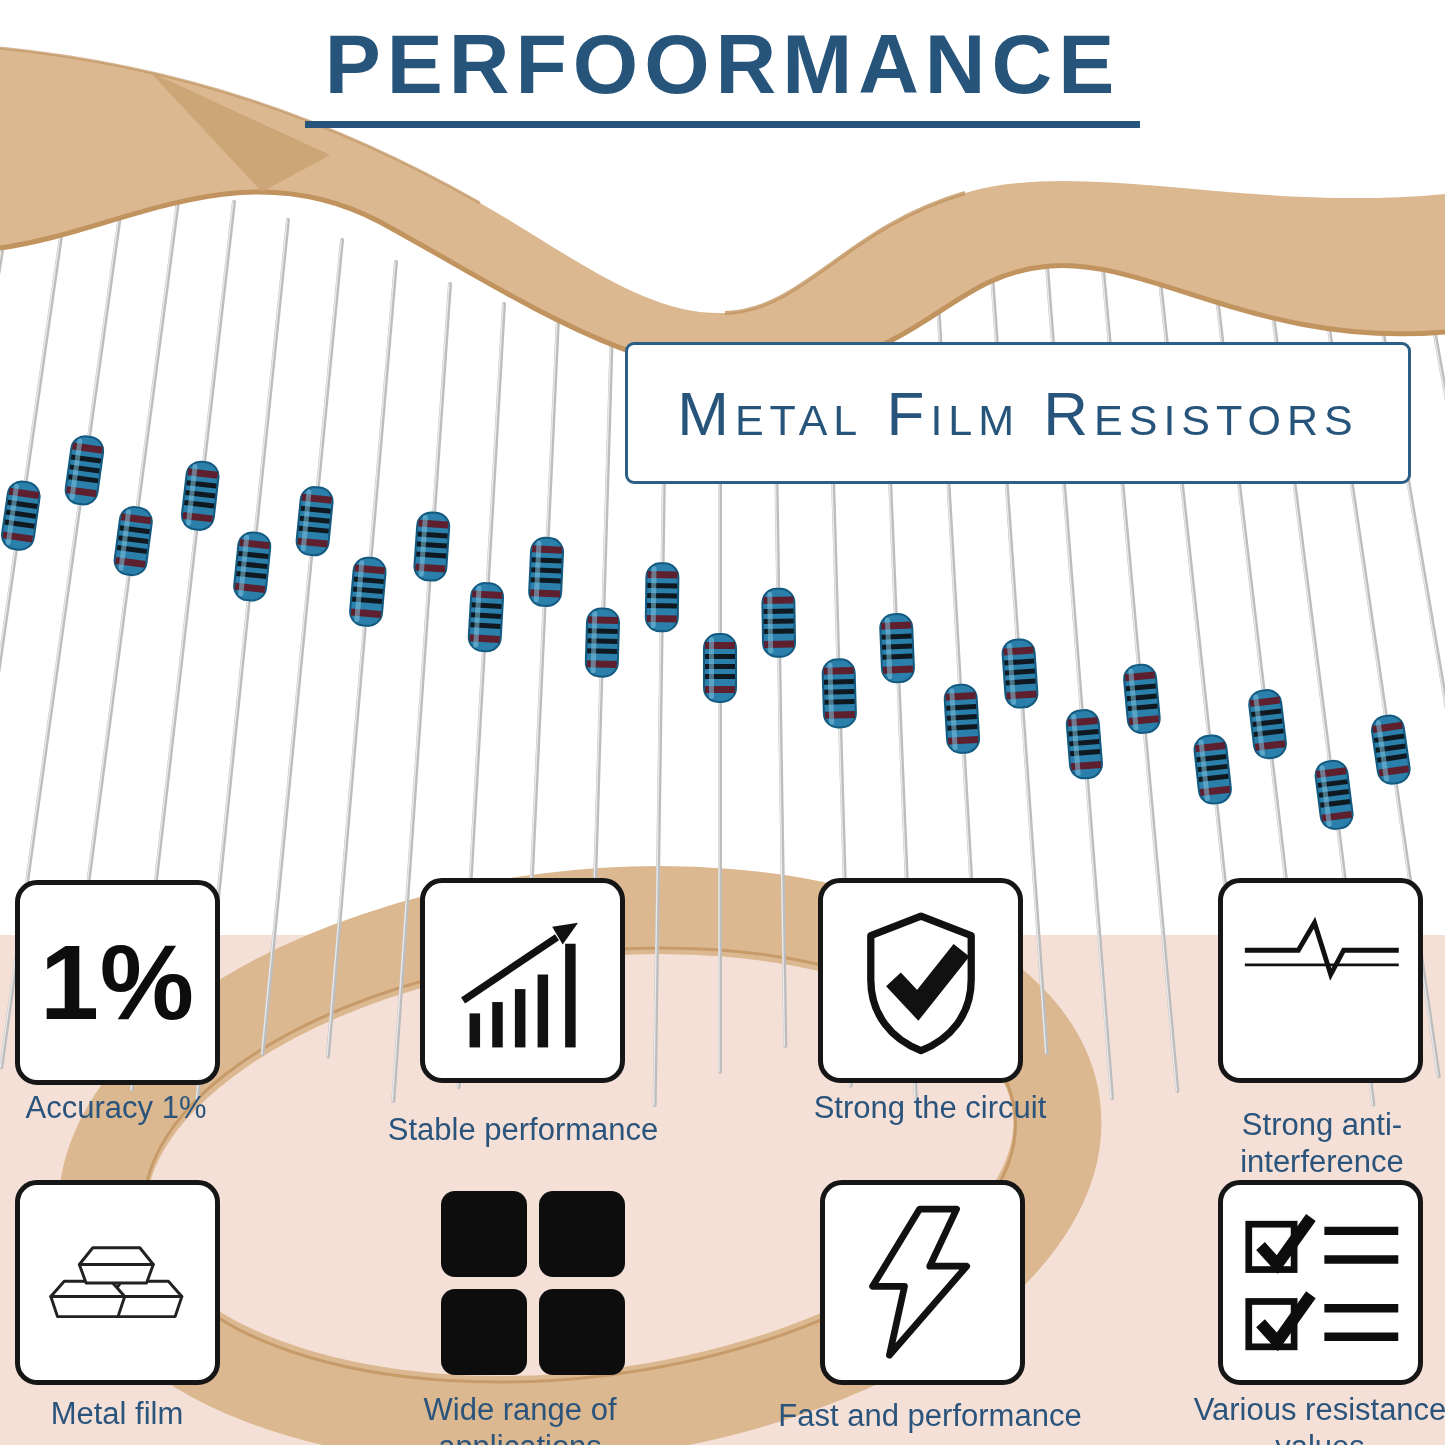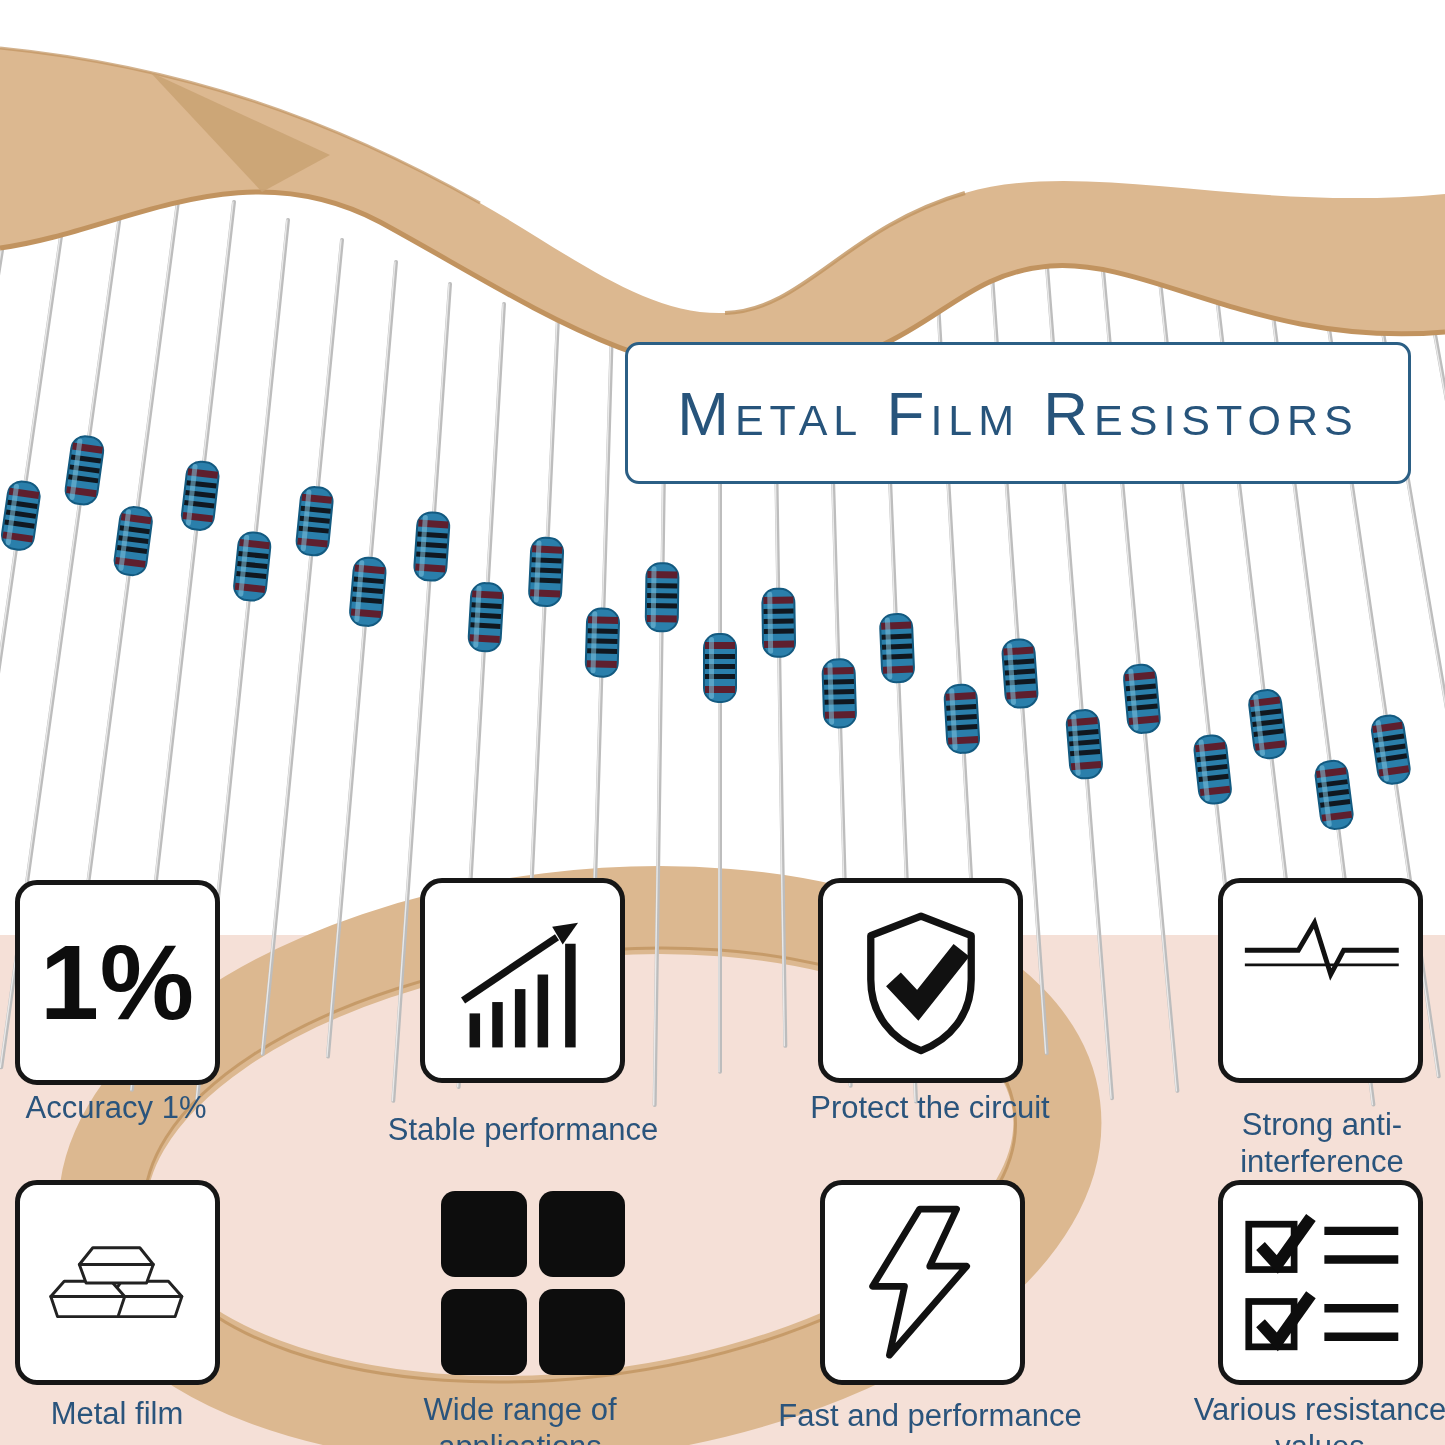--- a/index.html
+++ b/index.html
@@ -9,21 +9,21 @@
   }
   .pink-band{position:absolute;left:0;top:935px;width:1445px;height:510px;background:#f5e0d7;}
   #photo{position:absolute;left:0;top:0;width:1445px;height:1445px;}
   .title-wrap{position:absolute;top:16px;left:0;width:100%;text-align:center;z-index:5;}
   .title-wrap span{
     display:inline-block;font-size:84px;font-weight:800;letter-spacing:6px;color:#27547b;
     border-bottom:7px solid #27547b;padding:0 20px 8px 20px;
   }
   .label-box{
     position:absolute;left:625px;top:342px;width:780px;height:136px;background:#ffffff;
-    border:3px solid #2b5f85;border-radius:14px;display:flex;align-items:center;justify-content:center;z-index:5;
+    border:3px solid #2b5f85;border-radius:9px;display:flex;align-items:center;justify-content:center;z-index:5;
   }
   .label-box span{
     font-variant:small-caps;font-size:62px;letter-spacing:6px;color:#27547b;font-weight:500;white-space:nowrap;
   }
   .icon-box{
     position:absolute;width:205px;height:205px;background:#ffffff;border:5px solid #161616;
     border-radius:22px;box-sizing:border-box;display:flex;align-items:center;justify-content:center;z-index:6;
   }
   .icon-box.borderless{border:none;background:transparent;}
   .one-percent{font-size:106px;font-weight:800;color:#0d0d0d;letter-spacing:1px;}
@@ -369,20 +369,23 @@
         <rect x="-16" y="-34" width="32" height="68" rx="14" fill="none" stroke="#135a80" stroke-width="2"></rect>
         <rect x="-15" y="-26" width="30" height="7" fill="#5e1f2e"></rect>
         <rect x="-15" y="-14" width="30" height="5" fill="#101820"></rect>
         <rect x="-15" y="-4" width="30" height="5" fill="#101820"></rect>
         <rect x="-15" y="6" width="30" height="5" fill="#101820"></rect>
         <rect x="-15" y="18" width="30" height="7" fill="#5e1f2e"></rect>
         <rect x="-11" y="-31" width="5" height="62" rx="2.5" fill="#7fc3de" opacity="0.55"></rect>
       </g>
     </svg>
 
+  <div class="title-wrap">
+    <span>PERFOORMANCE</span>
+  </div>
 
   <div class="label-box">
     <span>Metal Film Resistors</span>
   </div>
 
   <div>
     <div class="icon-box" style="left:15px;top:880px;">
       <span class="one-percent">1%</span>
     </div>
     <div class="caption" style="left:-44px;top:1090px;width:320px;">Accuracy 1%</div>
@@ -405,21 +408,21 @@
     <div class="caption" style="left:363px;top:1090px;width:320px;margin-top:22px;">Stable performance</div>
   </div>
 
   <div>
     <div class="icon-box" style="left:818px;top:878px;">
       <svg width="162" height="162" viewBox="0 0 200 200">
         <path d="M100,20 L162,44 V98 C162,142 136,172 100,186 C64,172 38,142 38,98 V44 Z" fill="#fff" stroke="#111" stroke-width="9" stroke-linejoin="round"></path>
         <path d="M66,98 L96,130 L150,62" fill="none" stroke="#111" stroke-width="25"></path>
       </svg>
     </div>
-    <div class="caption" style="left:770px;top:1090px;width:320px;">Protect the circuit</div>
+    <div class="caption" style="left:770px;top:1090px;width:320px;">Strong the circuit</div>
   </div>
 
   <div>
     <div class="icon-box" style="left:1218px;top:878px;">
       <svg width="170" height="162" viewBox="0 0 200 200">
         <path d="M6,62 H72 L92,28 L112,92 L128,62 H196" fill="none" stroke="#111" stroke-width="6"></path>
         <path d="M6,80 H196" fill="none" stroke="#111" stroke-width="3.5"></path>
       </svg>
     </div>
     <div class="caption" style="left:1202px;top:1090px;width:240px;margin-top:17px;">Strong anti-interference</div>

